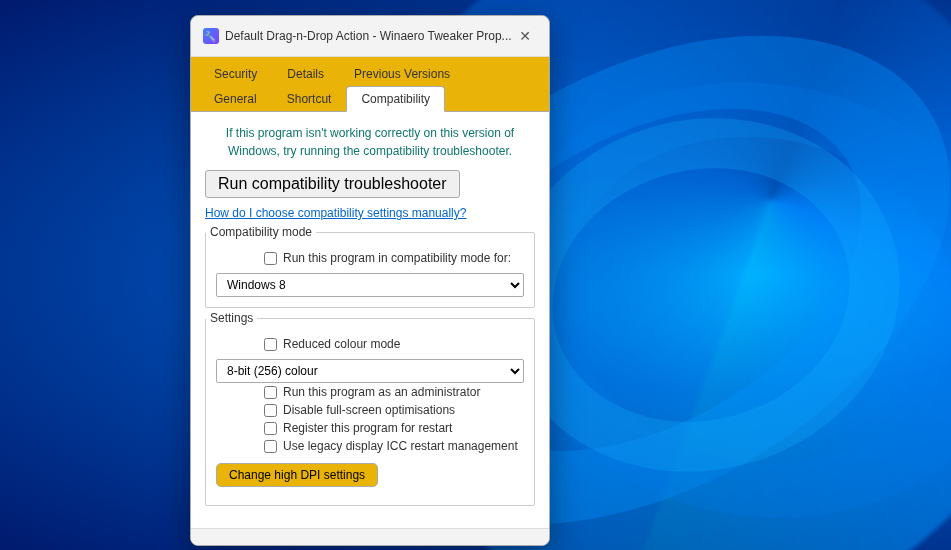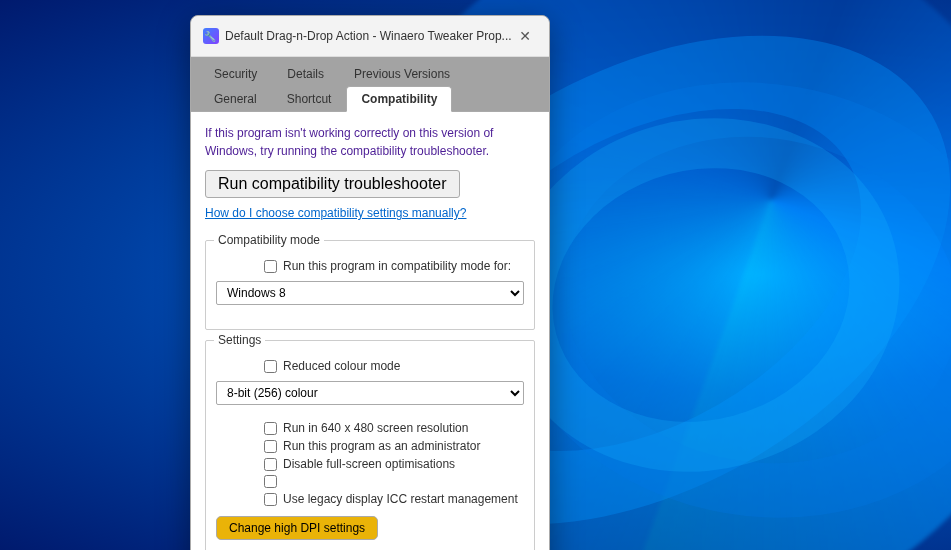--- a/index.html
+++ b/index.html
@@ -125,21 +125,21 @@
       border-radius: 4px;
       display: flex;
       align-items: center;
       justify-content: center;
       font-size: 14px;
       color: #555;
     }
 
     
     .tabs-container {
-      background: #a3a3a3;
+      background: #eab308;
       padding: 4px 8px 0 8px;
     }
 
     .tabs-row {
       display: flex;
       gap: 0;
     }
 
     .tab {
       padding: 5px 14px;
@@ -152,70 +152,70 @@
       background: transparent;
       white-space: nowrap;
     }
 
     .tab.active {
       background: white;
       border-color: #aaa;
       border-bottom: 1px solid white;
       margin-bottom: -1px;
       z-index: 1;
-      font-weight: bold;
     }
 
     
     .content {
       background: white;
       border-top: 1px solid #aaa;
       padding: 12px 14px;
     }
 
     .intro-text {
       font-size: 12px;
-      color: #4c1d95;
+      color: #0f766e;
       line-height: 1.5;
       margin-bottom: 10px;
+      text-align: center;
     }
 
     .troubleshoot-btn {
       padding: 4px 12px;
       font-size: 16px;
       background: #f0f0f0;
       border: 1px solid #aaa;
       border-radius: 3px;
       cursor: pointer;
       margin-bottom: 8px;
       display: inline-block;
     }
 
     .help-link {
       color: #0066cc;
       text-decoration: underline;
       font-size: 12px;
       cursor: pointer;
       display: block;
-      margin-bottom: 20px;
+      margin-bottom: 12px;
     }
 
     
     .section-box {
       border: 1px solid #ccc;
       border-radius: 2px;
       padding: 8px 10px;
       margin-bottom: 10px;
       position: relative;
     }
 
     .section-title {
       position: absolute;
       top: -8px;
-      left: 8px;
+      left: 0;
       background: white;
       padding: 0 4px;
       font-size: 12px;
       color: #333;
     }
 
     .checkbox-row {
       display: flex;
       align-items: center;
       gap: 6px;
@@ -236,21 +236,21 @@
 
     select.dropdown {
       width: 100%;
       padding: 3px 6px;
       font-size: 12px;
       border: 1px solid #aaa;
       background: white;
       border-radius: 2px;
       cursor: pointer;
       margin-top: 4px;
-      margin-bottom: 16px;
+      margin-bottom: 2px;
     }
 
     .settings-section {
       padding: 6px 0;
     }
 
     .change-dpi-btn {
       padding: 4px 12px;
       font-size: 12px;
       background: #eab308;
@@ -340,40 +340,37 @@
         <div class="checkbox-row">
           <input type="checkbox" id="reducedColour" style="">
           <label class="checkbox-label" for="reducedColour">Reduced colour mode</label>
         </div>
         <select class="dropdown">
           <option>8-bit (256) colour</option>
           <option>16-bit colour</option>
         </select>
 
         
-        <div class="checkbox-row">
-          <input type="checkbox" id="res640" style="">
-          <label class="checkbox-label" for="res640">Run in 640 x 480 screen resolution</label>
-        </div>
 
         
         <div class="checkbox-row">
           <input type="checkbox" id="runAdmin" style="">
           <label class="checkbox-label" for="runAdmin">Run this program as an administrator</label>
         </div>
 
         
         <div class="checkbox-row">
           <input type="checkbox" id="disableFs" style="">
           <label class="checkbox-label" for="disableFs">Disable full-screen optimisations</label>
         </div>
 
         
         <div class="checkbox-row">
           <input type="checkbox" id="regRestart" style="">
+          <label class="checkbox-label" for="regRestart">Register this program for restart</label>
         </div>
 
         
         <div class="checkbox-row">
           <input type="checkbox" id="legacyIcc" style="">
           <label class="checkbox-label" for="legacyIcc">Use legacy display ICC restart management</label>
         </div>
 
         <button class="change-dpi-btn">Change high DPI settings</button>
 

